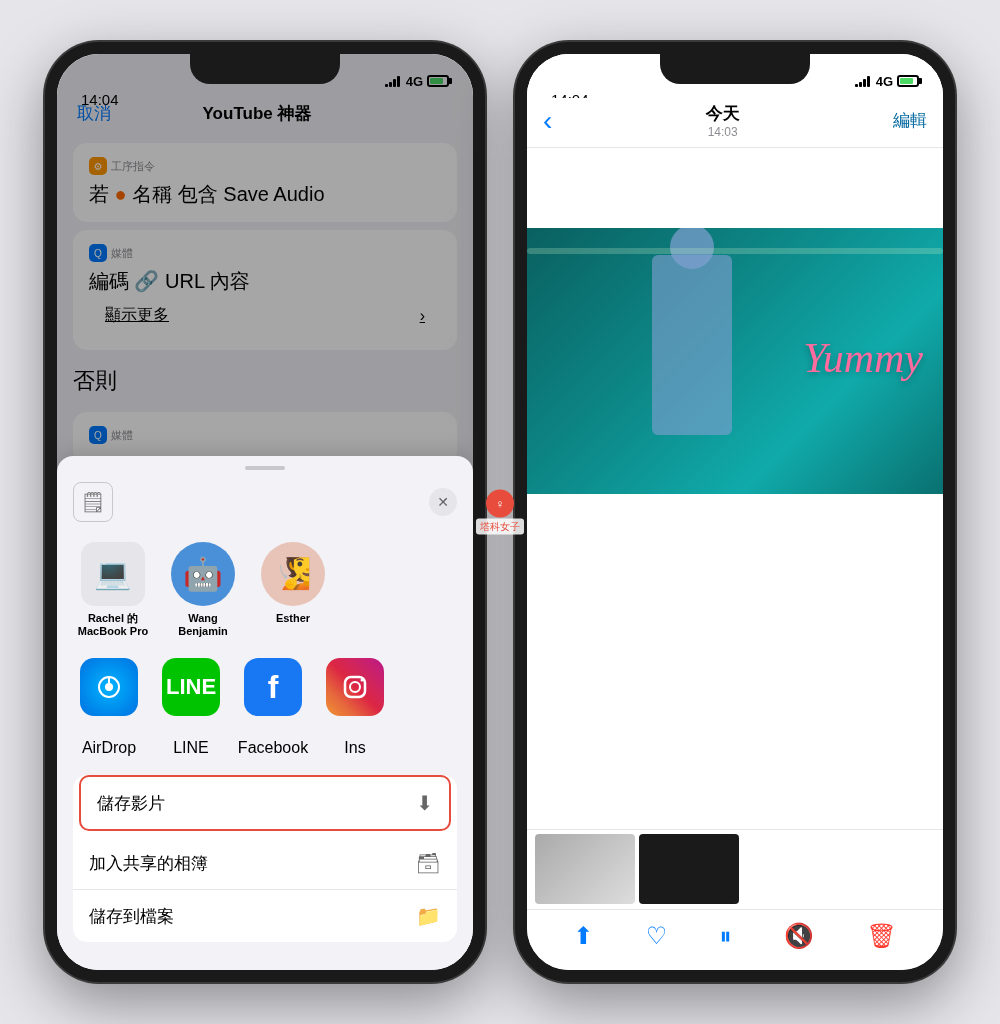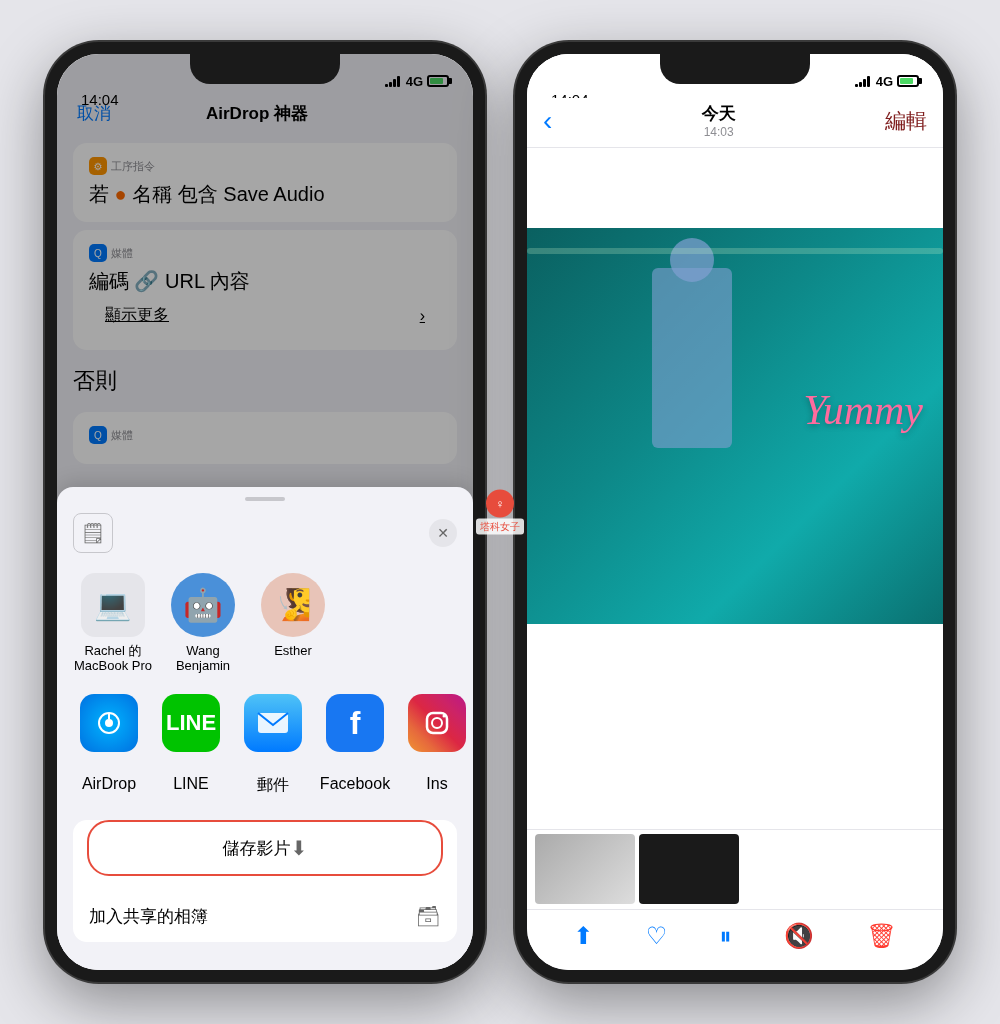--- a/index.html
+++ b/index.html
@@ -222,21 +222,21 @@
       background: #c7c7cc;
       display: flex; align-items: center; justify-content: center;
     }
     .contact-avatar-macbook {
       width: 64px; height: 64px;
       border-radius: 14px;
       background: #e5e5ea;
       display: flex; align-items: center; justify-content: center;
       font-size: 30px;
     }
-    .contact-name { font-size: 13px; color: #000; text-align: center; line-height: 1.2; }
+    .contact-name { font-size: 11px; color: #000; text-align: center; line-height: 1.2; font-weight: bold; }
 
     
     .apps-row {
       display: flex;
       gap: 10px;
       padding: 10px 16px;
       overflow-x: auto;
     }
     .app-item {
       display: flex;
@@ -288,23 +288,23 @@
       display: flex;
       justify-content: space-between;
       align-items: center;
       padding: 4px 16px 8px;
       border-bottom: 0.5px solid #e5e5ea;
     }
     .photos-back { color: #007aff; font-size: 20px; }
     .photos-title-group { text-align: center; }
     .photos-title { font-size: 17px; font-weight: 600; color: #000; }
     .photos-subtitle { font-size: 12px; color: #8e8e93; }
-    .photos-edit { color: #7f1d1d; font-size: 21px; }
+    .photos-edit { color: #0369a1; font-size: 17px; }
     .photo-image-area {
-      height: 396px;
+      height: 266px;
       background: linear-gradient(135deg, #0a7a7a 0%, #0e9a8a 30%, #1ab5a8 60%, #0d8f7a 100%);
       position: relative;
       overflow: hidden;
       display: flex;
       align-items: center;
       justify-content: center;
     }
     .shelf-lines {
       position: absolute;
       top: 20px; left: 0; right: 0;
@@ -368,21 +368,21 @@
           </div>
           <span style="font-size:13px;font-weight:600;margin-left:2px;">4G</span>
           <div class="battery-icon">
             <div class="battery-fill"></div>
           </div>
         </div>
       </div>
 
       <div class="nav-bar">
         <span class="nav-cancel">取消</span>
-        <span class="nav-title">AirDrop 神器</span>
+        <span class="nav-title">YouTube 神器</span>
         <span class="nav-empty"></span>
       </div>
 
       <div class="shortcuts-content">
 
         <div class="shortcut-card">
           <div class="shortcut-label">
             <span class="icon-circle">⚙</span>
             <span>工序指令</span>
           </div>
@@ -453,52 +453,47 @@
                   <line x1="15" y1="5" x2="15" y2="11" stroke="white" stroke-width="2"></line>
                 </svg>
             </div>
             <span class="app-name">AirDrop</span>
           </div>
           <div class="app-item">
             <div class="app-icon app-icon-line" style="color:white;font-weight:bold;font-size:22px;">LINE</div>
             <span class="app-name">LINE</span>
           </div>
           <div class="app-item">
-            <div class="app-icon app-icon-mail">
-              <svg width="32" height="22" viewBox="0 0 32 22">
-                  <rect x="1" y="1" width="30" height="20" rx="3" fill="white" opacity="0.9"></rect>
-                  <polyline points="1,1 16,13 31,1" fill="none" stroke="#007aff" stroke-width="2"></polyline>
-                </svg>
-            </div>
-            <span class="app-name">郵件</span>
-          </div>
-          <div class="app-item">
             <div class="app-icon app-icon-facebook" style="color:white;font-size:32px;font-weight:bold;">f</div>
             <span class="app-name">Facebook</span>
           </div>
           <div class="app-item">
             <div class="app-icon app-icon-instagram">
               <svg width="30" height="30" viewBox="0 0 30 30">
                   <rect x="5" y="5" width="20" height="20" rx="6" fill="none" stroke="white" stroke-width="2.5"></rect>
                   <circle cx="15" cy="15" r="5" fill="none" stroke="white" stroke-width="2"></circle>
                   <circle cx="22" cy="8" r="1.5" fill="white"></circle>
                 </svg>
             </div>
             <span class="app-name">Ins</span>
           </div>
         </div>
 
         <div class="action-list">
-          <div class="action-item" style="border: 2px solid #e74c3c; border-radius: 22px; margin: 14px; border-bottom: 2px solid #e74c3c; justify-content: center;">
+          <div class="action-item" style="border: 2px solid #e74c3c; border-radius: 10px; margin: 6px; border-bottom: 2px solid #e74c3c;">
             <span>儲存影片</span>
             <span class="action-icon">⬇</span>
           </div>
           <div class="action-item">
             <span>加入共享的相簿</span>
             <span class="action-icon">🗃</span>
+          </div>
+          <div class="action-item" style="border-bottom:none;">
+            <span>儲存到檔案</span>
+            <span class="action-icon">📁</span>
           </div>
         </div>
       </div>
 
     </div>
   </div>
 
   <div class="phone">
     <div class="phone2-content">
 

